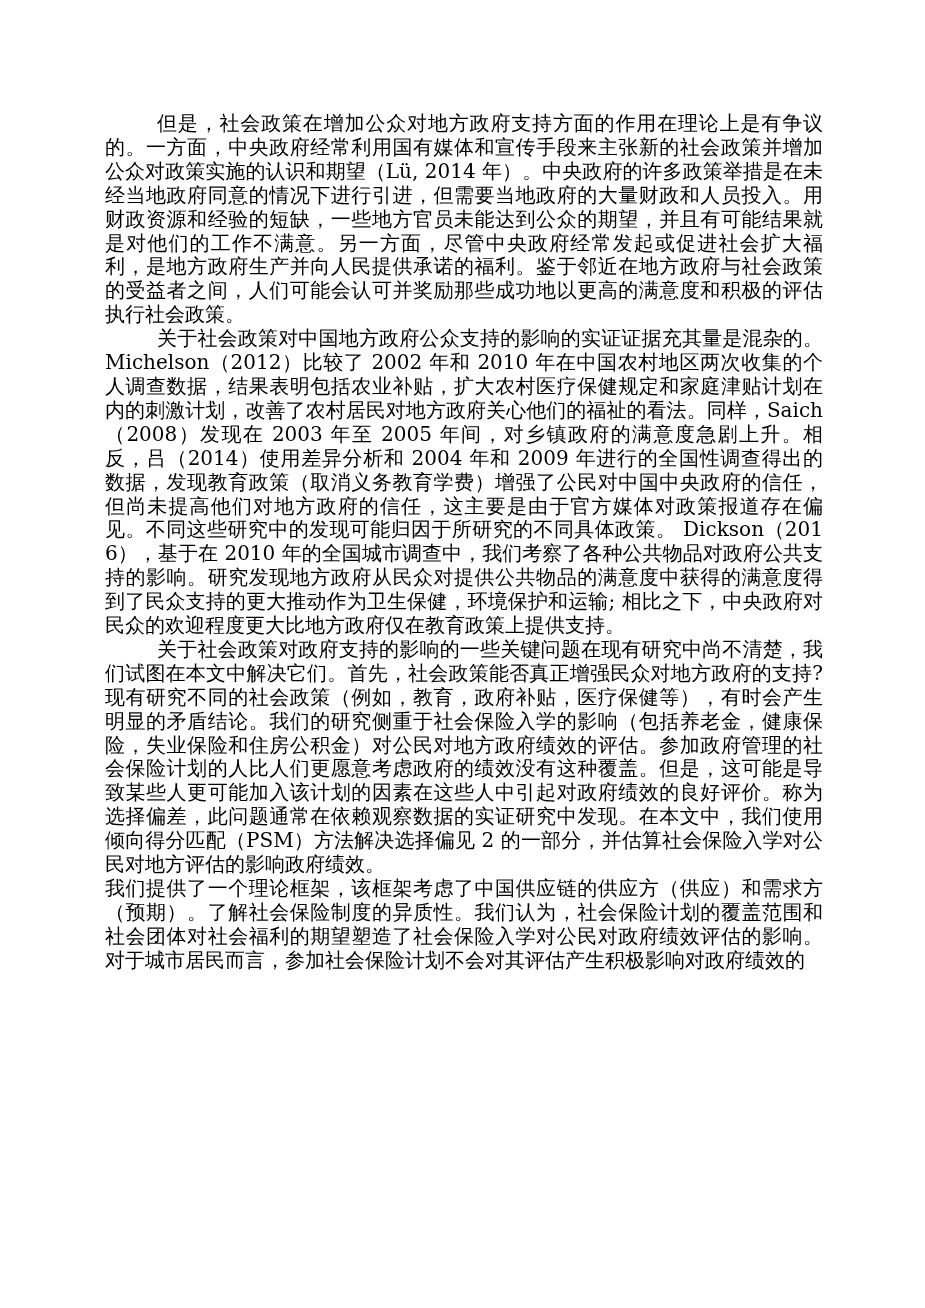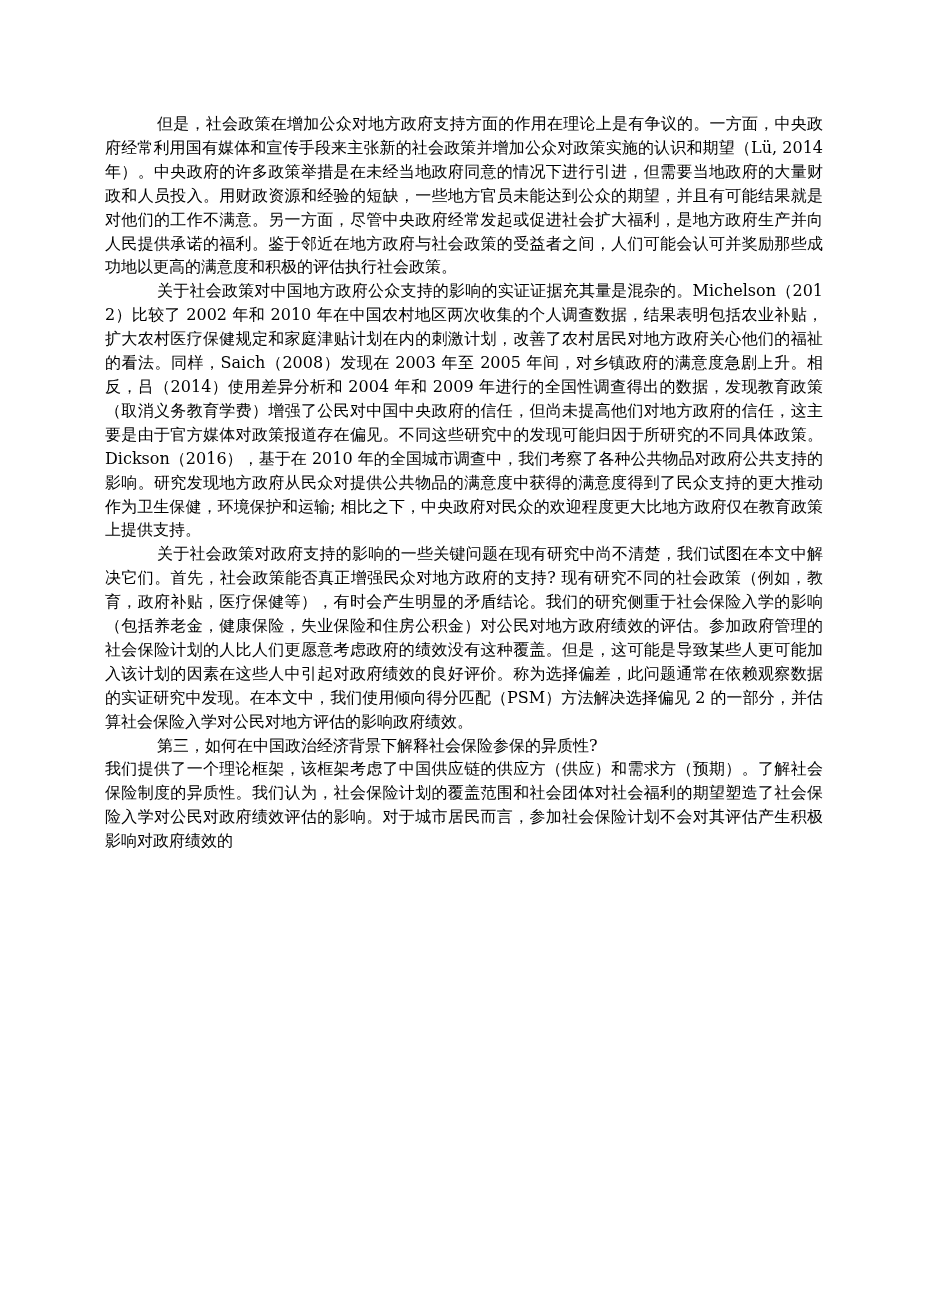--- a/index.html
+++ b/index.html
@@ -14,21 +14,21 @@
     position: relative;
     overflow: hidden;
   }
   .doc-page {
     position: absolute;
     left: 105px;
     top: 112px;
     width: 718px;
     color: #000000;
     font-family: "DejaVu Serif", "Liberation Serif", serif;
-    font-size: 16px;
+    font-size: 20px;
     line-height: 23.9px;
   }
   .para {
     margin: 0;
     padding: 0;
     text-align: justify;
     text-justify: inter-ideograph;
     word-break: break-all;
     overflow-wrap: break-word;
   }
@@ -39,15 +39,14 @@
     text-indent: 0;
   }
 </style>
 </head>
 <body style="background: rgb(255, 255, 255);">
 
 <div class="doc-page" style="color: rgb(0, 0, 0);">
   <p class="para indent">但是，社会政策在增加公众对地方政府支持方面的作用在理论上是有争议的。一方面，中央政府经常利用国有媒体和宣传手段来主张新的社会政策并增加公众对政策实施的认识和期望（Lü, 2014 年）。中央政府的许多政策举措是在未经当地政府同意的情况下进行引进，但需要当地政府的大量财政和人员投入。用财政资源和经验的短缺，一些地方官员未能达到公众的期望，并且有可能结果就是对他们的工作不满意。另一方面，尽管中央政府经常发起或促进社会扩大福利，是地方政府生产并向人民提供承诺的福利。鉴于邻近在地方政府与社会政策的受益者之间，人们可能会认可并奖励那些成功地以更高的满意度和积极的评估执行社会政策。</p>
   <p class="para indent">关于社会政策对中国地方政府公众支持的影响的实证证据充其量是混杂的。Michelson（2012）比较了 2002 年和 2010 年在中国农村地区两次收集的个人调查数据，结果表明包括农业补贴，扩大农村医疗保健规定和家庭津贴计划在内的刺激计划，改善了农村居民对地方政府关心他们的福祉的看法。同样，Saich（2008）发现在 2003 年至 2005 年间，对乡镇政府的满意度急剧上升。相反，吕（2014）使用差异分析和 2004 年和 2009 年进行的全国性调查得出的数据，发现教育政策（取消义务教育学费）增强了公民对中国中央政府的信任，但尚未提高他们对地方政府的信任，这主要是由于官方媒体对政策报道存在偏见。不同这些研究中的发现可能归因于所研究的不同具体政策。 Dickson（2016），基于在 2010 年的全国城市调查中，我们考察了各种公共物品对政府公共支持的影响。研究发现地方政府从民众对提供公共物品的满意度中获得的满意度得到了民众支持的更大推动作为卫生保健，环境保护和运输; 相比之下，中央政府对民众的欢迎程度更大比地方政府仅在教育政策上提供支持。</p>
   <p class="para indent">关于社会政策对政府支持的影响的一些关键问题在现有研究中尚不清楚，我们试图在本文中解决它们。首先，社会政策能否真正增强民众对地方政府的支持? 现有研究不同的社会政策（例如，教育，政府补贴，医疗保健等），有时会产生明显的矛盾结论。我们的研究侧重于社会保险入学的影响（包括养老金，健康保险，失业保险和住房公积金）对公民对地方政府绩效的评估。参加政府管理的社会保险计划的人比人们更愿意考虑政府的绩效没有这种覆盖。但是，这可能是导致某些人更可能加入该计划的因素在这些人中引起对政府绩效的良好评价。称为选择偏差，此问题通常在依赖观察数据的实证研究中发现。在本文中，我们使用倾向得分匹配（PSM）方法解决选择偏见 2 的一部分，并估算社会保险入学对公民对地方评估的影响政府绩效。</p>
-  <p class="para indent">第三，如何在中国政治经济背景下解释社会保险参保的异质性?</p>
   <p class="para no-indent">我们提供了一个理论框架，该框架考虑了中国供应链的供应方（供应）和需求方（预期）。了解社会保险制度的异质性。我们认为，社会保险计划的覆盖范围和社会团体对社会福利的期望塑造了社会保险入学对公民对政府绩效评估的影响。对于城市居民而言，参加社会保险计划不会对其评估产生积极影响对政府绩效的</p>
 </div>
 
 </body></html>

